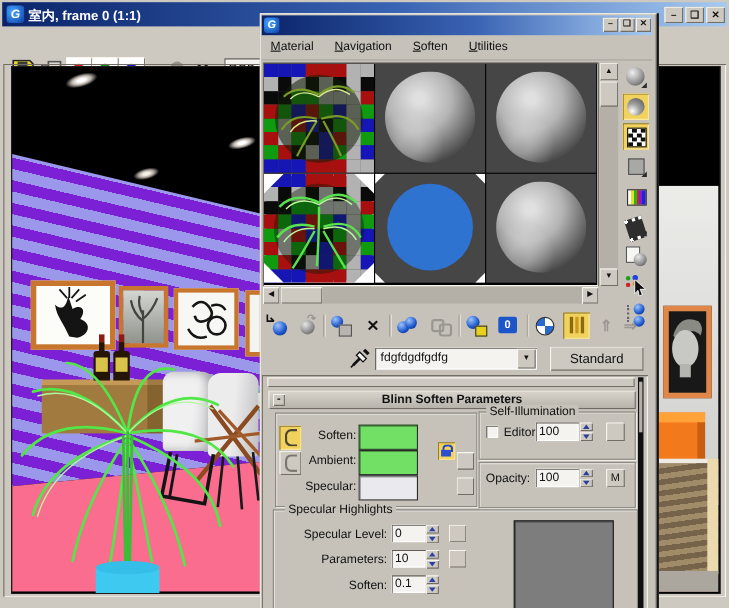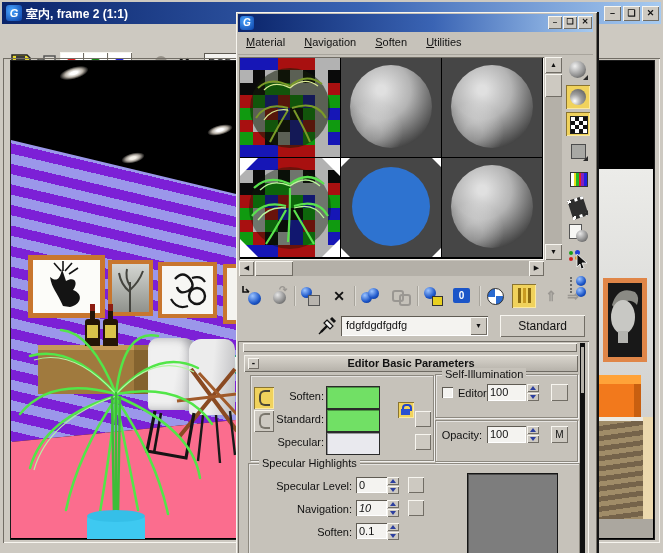--- a/index.html
+++ b/index.html
@@ -54,21 +54,21 @@
   .brace{width:9px;height:12px;border:2px solid #4a4636;border-right:none;border-radius:6px 0 0 6px;}
   svg{display:block;}
 </style>
 </head>
 <body>
 
 <div id="screen">
 
   <div class="abs titlebar" style="left:2px;top:2px;width:659px;height:22px;">
     <div class="abs" style="left:4px;top:3px;width:16px;height:16px;border-radius:3px;background:radial-gradient(circle at 35% 35%,#4aa6ff,#0a3fa6);color:#fff;font-weight:bold;font-size:11px;font-style:italic;text-align:center;line-height:16px;">G</div>
-    <div class="abs lbl" style="left:24px;top:4px;">室内, frame 2 (1:1)</div>
+    <div class="abs lbl" style="left:24px;top:4px;">室内, frame 0 (1:1)</div>
     <div class="abs tbtn raised" style="left:602px;top:4px;">–</div>
     <div class="abs tbtn raised" style="left:621px;top:4px;">❏</div>
     <div class="abs tbtn raised" style="left:640px;top:4px;">✕</div>
   </div>
 
   <div class="abs" style="left:2px;top:24px;width:659px;height:34px;">
 
     <div class="abs" style="left:9px;top:30px;width:20px;height:20px;">
       <svg width="20" height="20" viewBox="0 0 20 20">
         <polygon points="1,1 16,1 19,4 19,19 1,19" fill="#e8d830" stroke="#222" stroke-width="1.5"></polygon>
@@ -522,32 +522,32 @@
         <div class="abs lbl" style="left:5px;top:3px;">fdgfdgdfgdfg</div>
         <div class="abs raised" style="right:1px;top:1px;width:17px;height:18px;text-align:center;font-size:7px;line-height:18px;">▼</div>
       </div>
     </div>
 
     <div class="abs sunken" style="left:2px;top:329px;width:351px;height:231px;"></div>
     <div class="abs raised" style="left:7px;top:331px;width:334px;height:9px;"></div>
 
     <div class="abs rollhead" style="left:8px;top:343px;width:334px;height:17px;">
       <div class="abs raised" style="left:4px;top:3px;width:11px;height:11px;line-height:9px;font-size:10px;text-align:center;">-</div>
-      <span>Editor Basic Parameters</span>
+      <span>Blinn Soften Parameters</span>
     </div>
 
     <div class="abs etched" style="left:14px;top:363px;width:182px;height:84px;"></div>
     <div class="abs pressed" style="left:18px;top:375px;width:20px;height:22px;">
       <div class="brace" style="margin:3px 0 0 5px;"></div>
     </div>
     <div class="abs raised" style="left:18px;top:398px;width:20px;height:22px;">
       <div class="brace" style="margin:3px 0 0 5px;border-color:#7a766c;"></div>
     </div>
     <div class="abs r lbl" style="left:40px;top:378px;width:48px;">Soften:</div>
-    <div class="abs r lbl" style="left:40px;top:401px;width:48px;">Standard:</div>
+    <div class="abs r lbl" style="left:40px;top:401px;width:48px;">Ambient:</div>
     <div class="abs r lbl" style="left:40px;top:424px;width:48px;">Specular:</div>
     <div class="swatch" style="left:90px;top:374px;background:#71e065;"></div>
     <div class="swatch" style="left:90px;top:397px;background:#71e065;"></div>
     <div class="swatch" style="left:90px;top:420px;background:#e9e9ee;"></div>
     <div class="abs pressed" style="left:162px;top:390px;width:16px;height:16px;">
       <div class="abs" style="left:4px;top:2px;width:6px;height:5px;border:2px solid #2244cc;border-bottom:none;border-radius:4px 4px 0 0;"></div>
       <div class="abs" style="left:3px;top:7px;width:9px;height:6px;background:#2a50d0;"></div>
     </div>
     <div class="abs raised mapbtn" style="left:179px;top:399px;"></div>
     <div class="abs raised mapbtn" style="left:179px;top:422px;"></div>
@@ -589,22 +589,22 @@
     <div class="abs spin" style="left:151px;top:465px;">
       <div class="sb raised" style="top:0;">
           <i class="tri-u"></i>
         </div>
         <div class="sb raised" style="top:9px;">
           <i class="tri-d"></i>
         </div>
     </div>
     <div class="abs raised mapbtn" style="left:172px;top:465px;"></div>
 
-    <div class="abs r lbl" style="left:12px;top:491px;width:104px;">Navigation:</div>
-    <div class="abs field" style="left:120px;top:488px;width:28px;height:16px;line-height:16px;padding-left:3px;font-style:italic;">10</div>
+    <div class="abs r lbl" style="left:12px;top:491px;width:104px;">Parameters:</div>
+    <div class="abs field" style="left:120px;top:488px;width:28px;height:16px;line-height:16px;padding-left:3px;">10</div>
     <div class="abs spin" style="left:151px;top:488px;">
       <div class="sb raised" style="top:0;">
           <i class="tri-u"></i>
         </div>
         <div class="sb raised" style="top:9px;">
           <i class="tri-d"></i>
         </div>
     </div>
     <div class="abs raised mapbtn" style="left:172px;top:488px;"></div>
 

